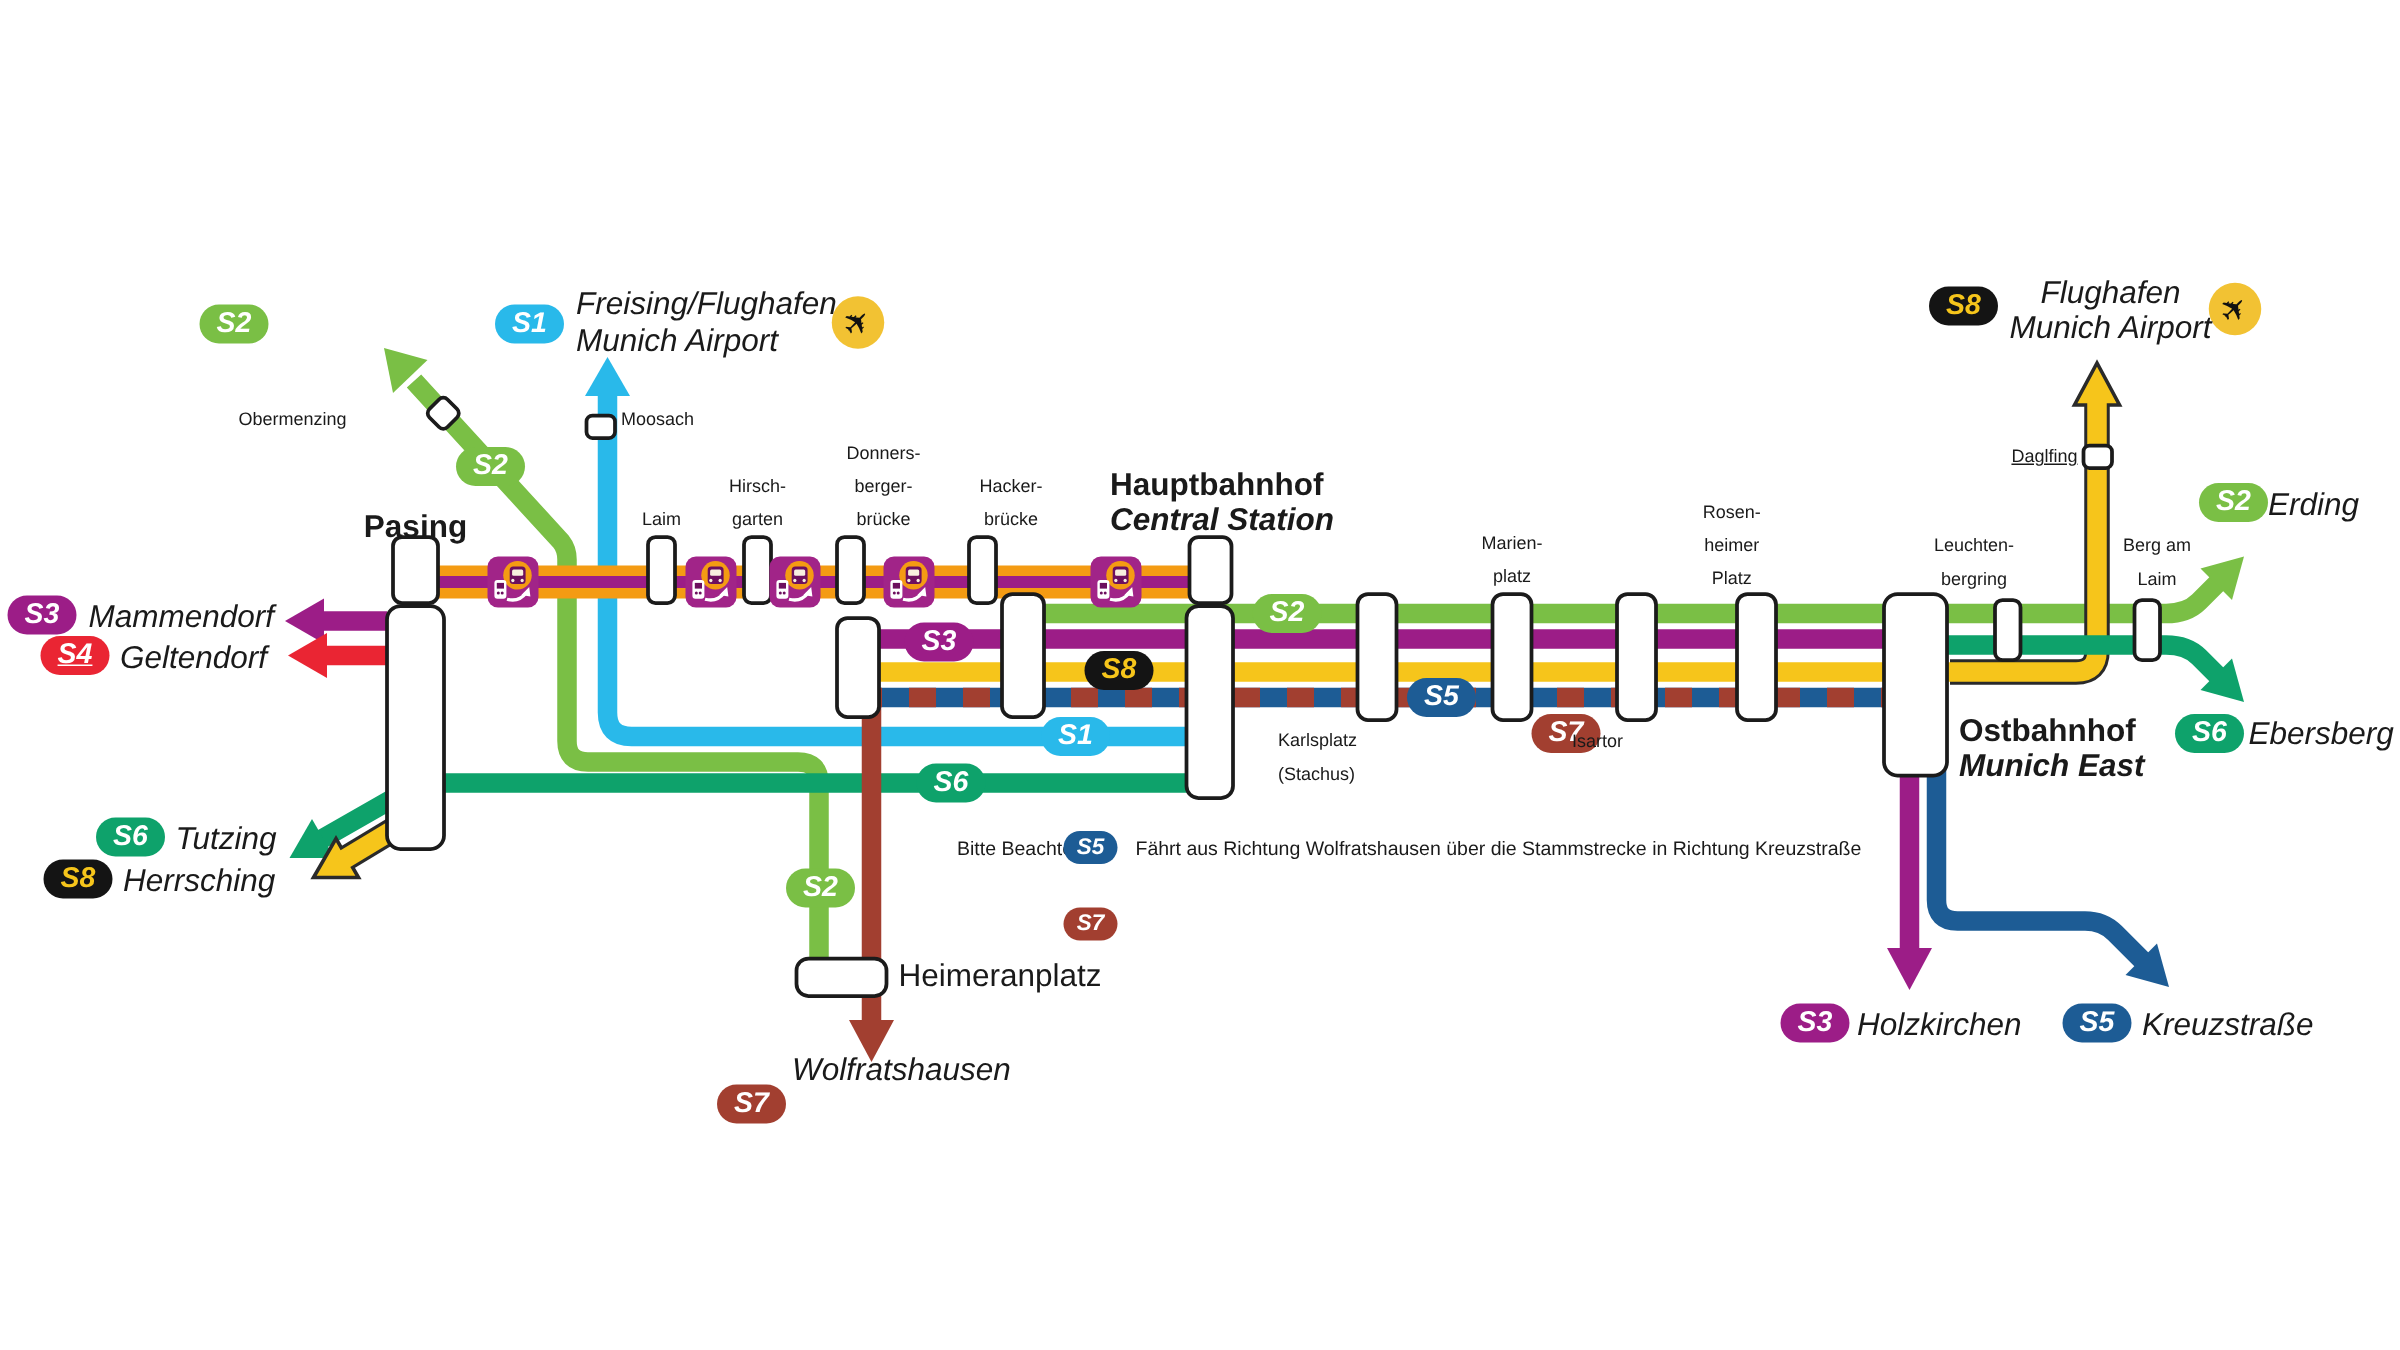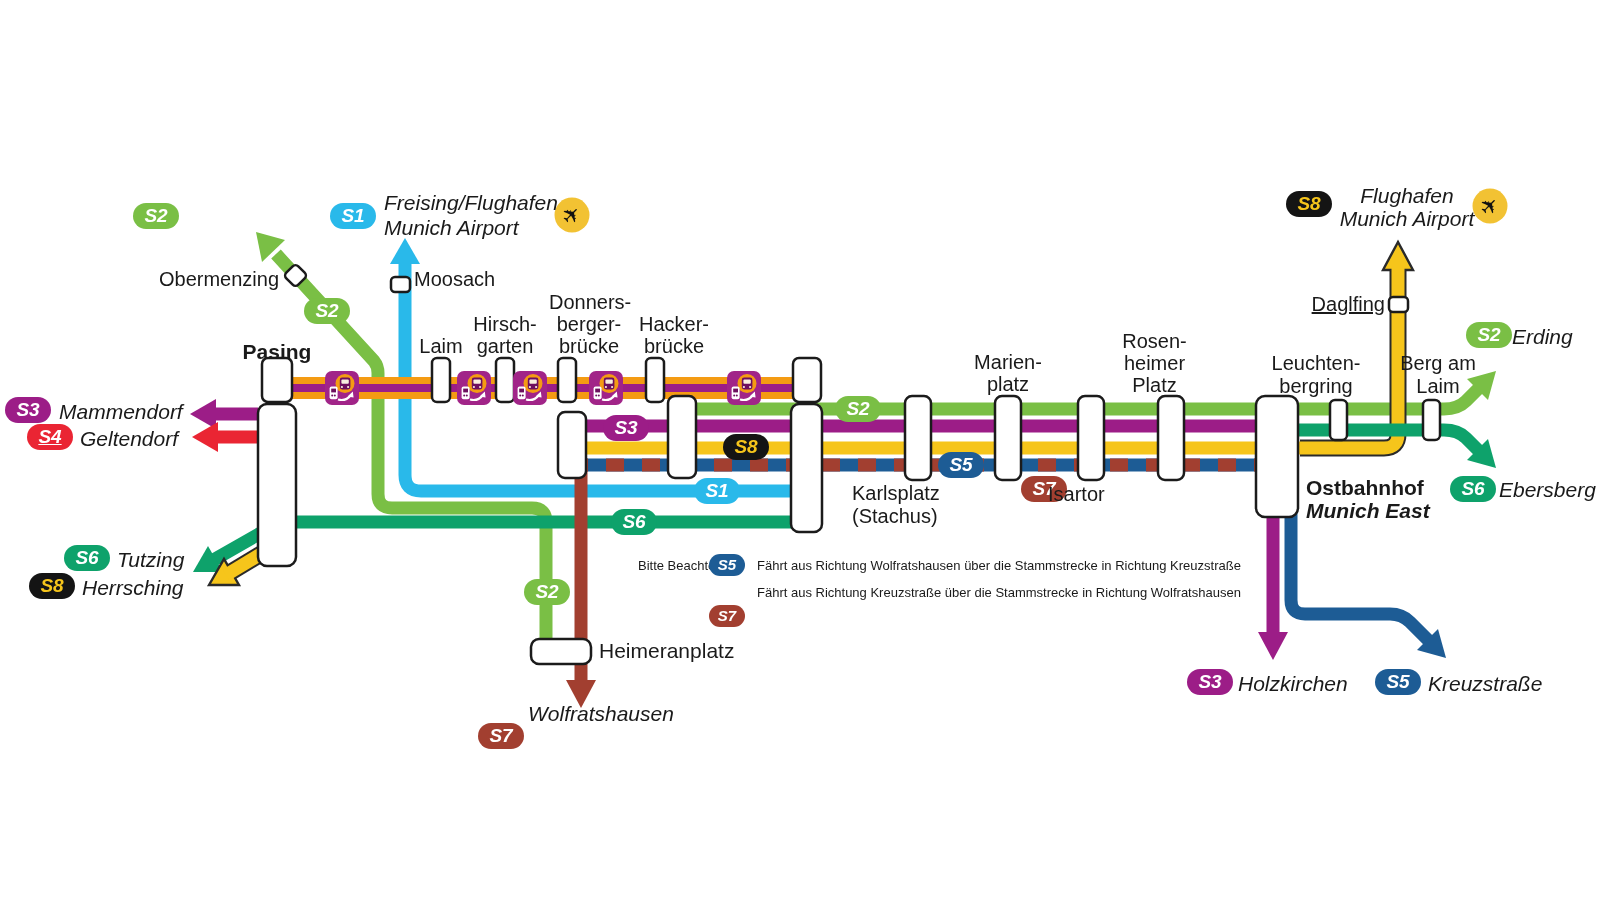--- a/index.html
+++ b/index.html
@@ -6,21 +6,21 @@
     --s1:#29b9ea; --s2:#7abf45; --s3:#9c1d87; --s4:#ea2533;
     --s5:#1d5c95; --s6:#0ea26b; --s7:#a23f30;
     --s8_line:#f6c51b; --s8_badge_bg:#141414;
     --trunk_orange:#f49b13; --icon_bg:#a12488;
     --box_border:#1b1b1b; --text:#1a1a1a; --plane_bg:#f2c233;
   }
   html,body{margin:0;padding:0;background:#fff;}
   .stage{position:relative;width:1600px;height:900px;background:#fff;overflow:hidden;
          font-family:"Liberation Sans",sans-serif;}
   .stage svg{position:absolute;left:0;top:0;}
-  .lbl{position:absolute;color:var(--text);font-size:20px;line-height:22px;white-space:nowrap;}
+  .lbl{position:absolute;color:var(--text);font-size:12px;line-height:22px;white-space:nowrap;}
   .it{font-style:italic;font-size:21px;line-height:25px;}
   .bold{font-weight:700;font-size:21px;}
   .ctr{text-align:center;}
   .rt{text-align:right;text-decoration:underline;}
   .lh23{line-height:23px;} .lh22{line-height:22px;} .lh25{line-height:25px;}
   .note{font-size:13px;line-height:16px;}
   .badge{position:absolute;width:46px;height:26px;border-radius:14px;color:#fff;
          font-style:italic;font-weight:700;font-size:19px;line-height:26px;text-align:center;
          transform:translate(-50%,-50%);}
   .badge.sm{width:36px;height:22px;border-radius:11px;font-size:15px;line-height:22px;}
@@ -187,20 +187,24 @@
   </div>
   <div class="lbl ctr lh22" style="left:549px;top:291px;width:80px">
     <div>Donners-</div>
       <div>berger-</div>
       <div>brücke</div>
   </div>
   <div class="lbl ctr lh22" style="left:634px;top:313px;width:80px">
     <div>Hacker-</div>
       <div>brücke</div>
   </div>
+  <div class="lbl bold lh23" style="left:740px;top:312px">
+    <div>Hauptbahnhof</div>
+      <div class="it bold" style="font-size:21px;line-height:23px">Central Station</div>
+  </div>
   <div class="lbl lh23" style="left:852px;top:482px">
     <div>Karlsplatz</div>
       <div>(Stachus)</div>
   </div>
   <div class="lbl ctr lh22" style="left:968px;top:351px;width:80px">
     <div>Marien-</div>
       <div>platz</div>
   </div>
   <div class="lbl" style="left:1048px;top:483px">Isartor</div>
   <div class="lbl ctr lh22" style="left:1112px;top:330px;width:85px">
@@ -220,15 +224,14 @@
     <div>Berg am</div>
       <div>Laim</div>
   </div>
   <div class="lbl rt" style="left:1285px;top:293px;width:100px">Daglfing</div>
   <div class="lbl" style="left:599px;top:640px;font-size:21px">Heimeranplatz</div>
 
   <div class="lbl note" style="left:638px;top:558px">Bitte Beachten:</div>
   <div class="badge sm bg-s5" style="left:727px;top:565px">S5</div>
   <div class="lbl note" style="left:757px;top:558px">Fährt aus Richtung Wolfratshausen über die Stammstrecke in Richtung Kreuzstraße</div>
   <div class="badge sm bg-s7" style="left:727px;top:592px">S7</div>
-  <div class="lbl note" style="left:757px;top:585px">Fährt aus Richtung Kreuzstraße über die Stammstrecke in Richtung Wolfratshausen</div>
 
 </div>
 
 </body></html>

